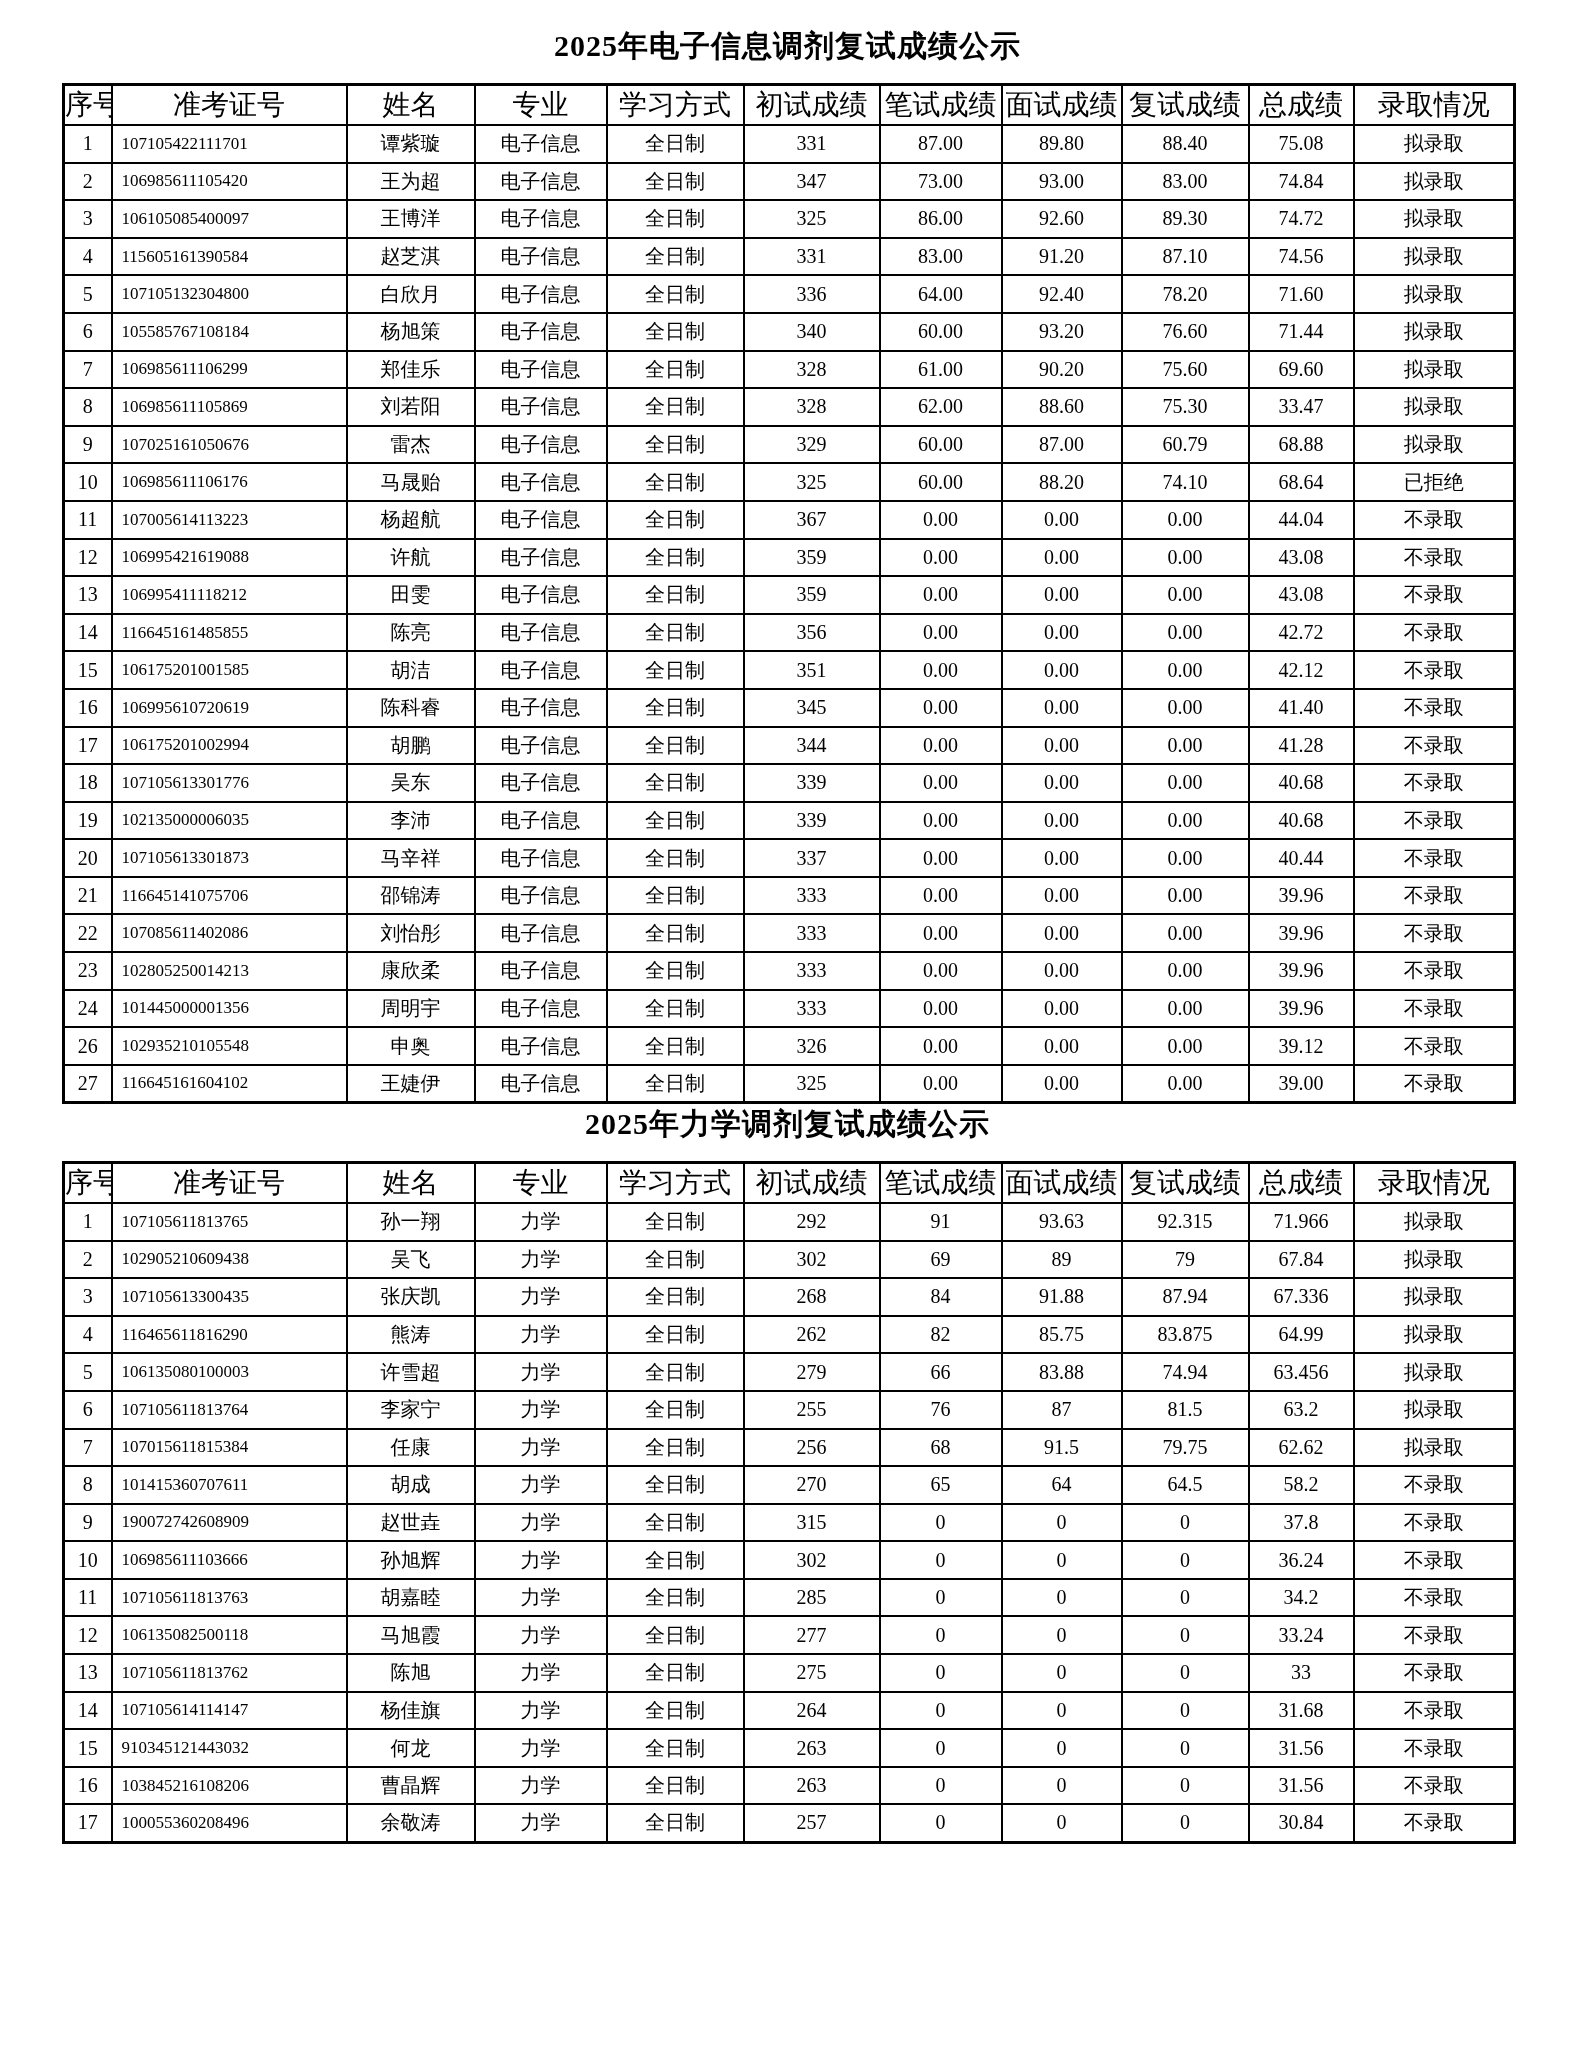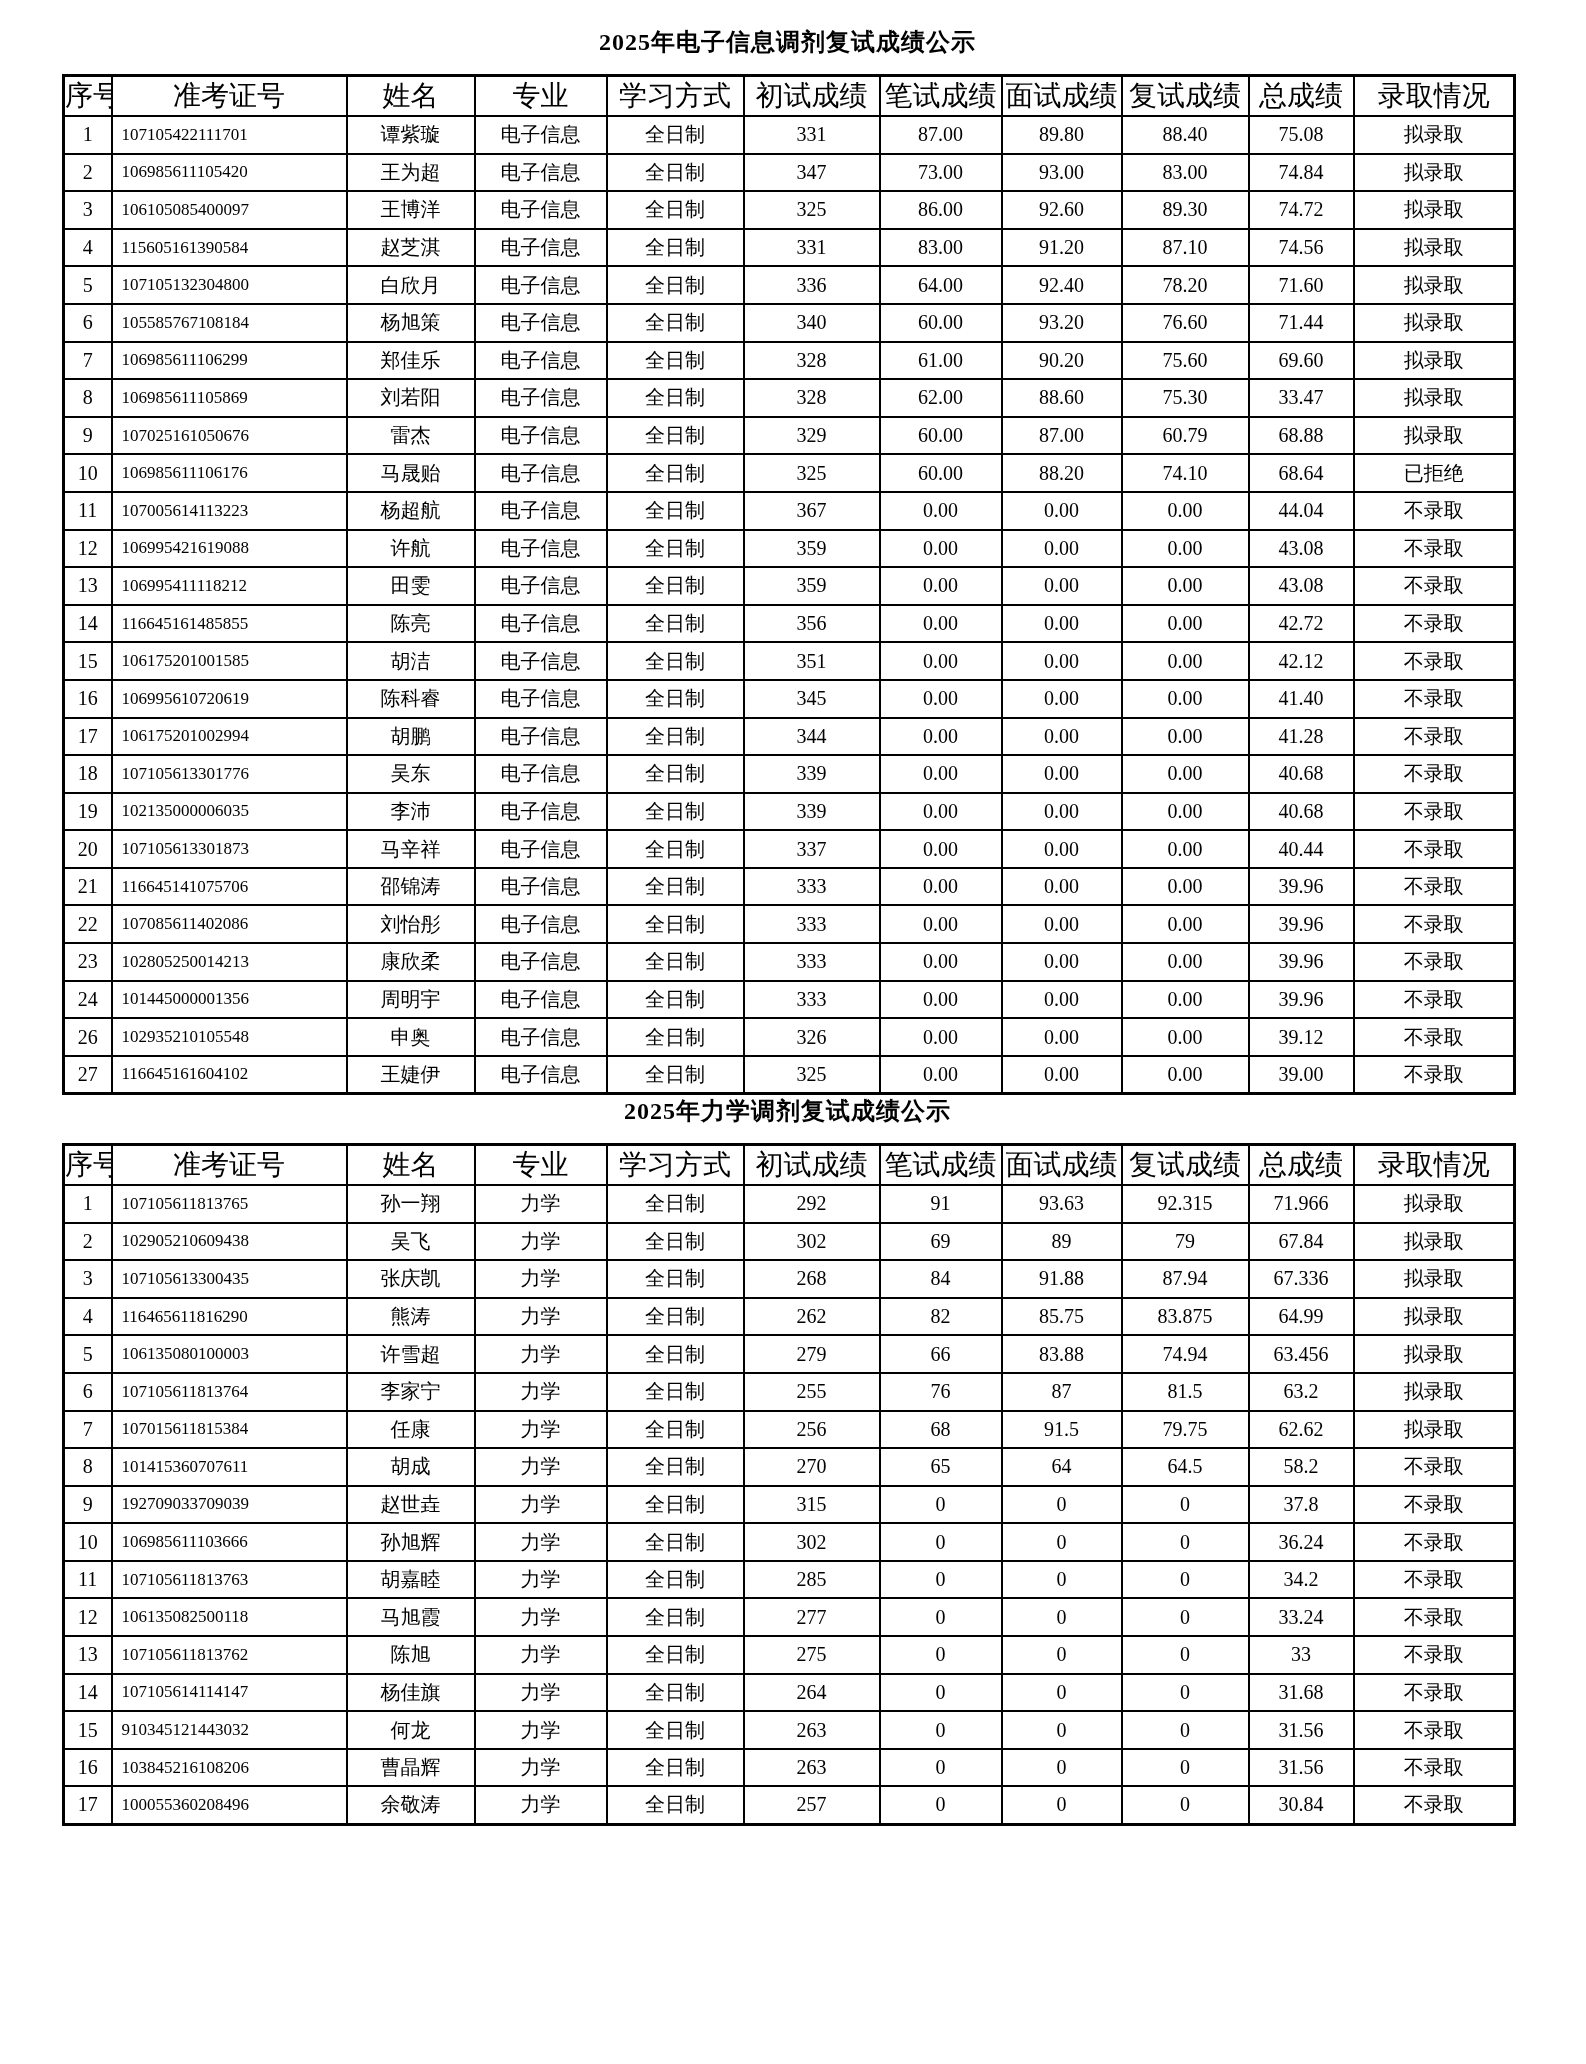--- a/index.html
+++ b/index.html
@@ -14,21 +14,21 @@
     width: 1586px;
     height: 2064px;
     overflow: hidden;
   }
   .sheet {
     padding: 26px 0 0 62px;
   }
   .table-title {
     width: 1451px;
     text-align: center;
-    font-size: 24px;
+    font-size: 30px;
     font-weight: bold;
     margin: 0 0 16px 0;
     letter-spacing: 1px;
   }
   .title-gap {
   }
   table.score-table {
     border-collapse: collapse;
     table-layout: fixed;
     width: 1451px;
@@ -576,21 +576,21 @@
           <td class="col-4">全日制</td>
           <td class="col-5">270</td>
           <td class="col-6">65</td>
           <td class="col-7">64</td>
           <td class="col-8">64.5</td>
           <td class="col-9">58.2</td>
           <td class="col-10">不录取</td>
         </tr>
         <tr>
           <td class="col-0">9</td>
-          <td class="col-1">192709033709039</td>
+          <td class="col-1">190072742608909</td>
           <td class="col-2">赵世垚</td>
           <td class="col-3">力学</td>
           <td class="col-4">全日制</td>
           <td class="col-5">315</td>
           <td class="col-6">0</td>
           <td class="col-7">0</td>
           <td class="col-8">0</td>
           <td class="col-9">37.8</td>
           <td class="col-10">不录取</td>
         </tr>

